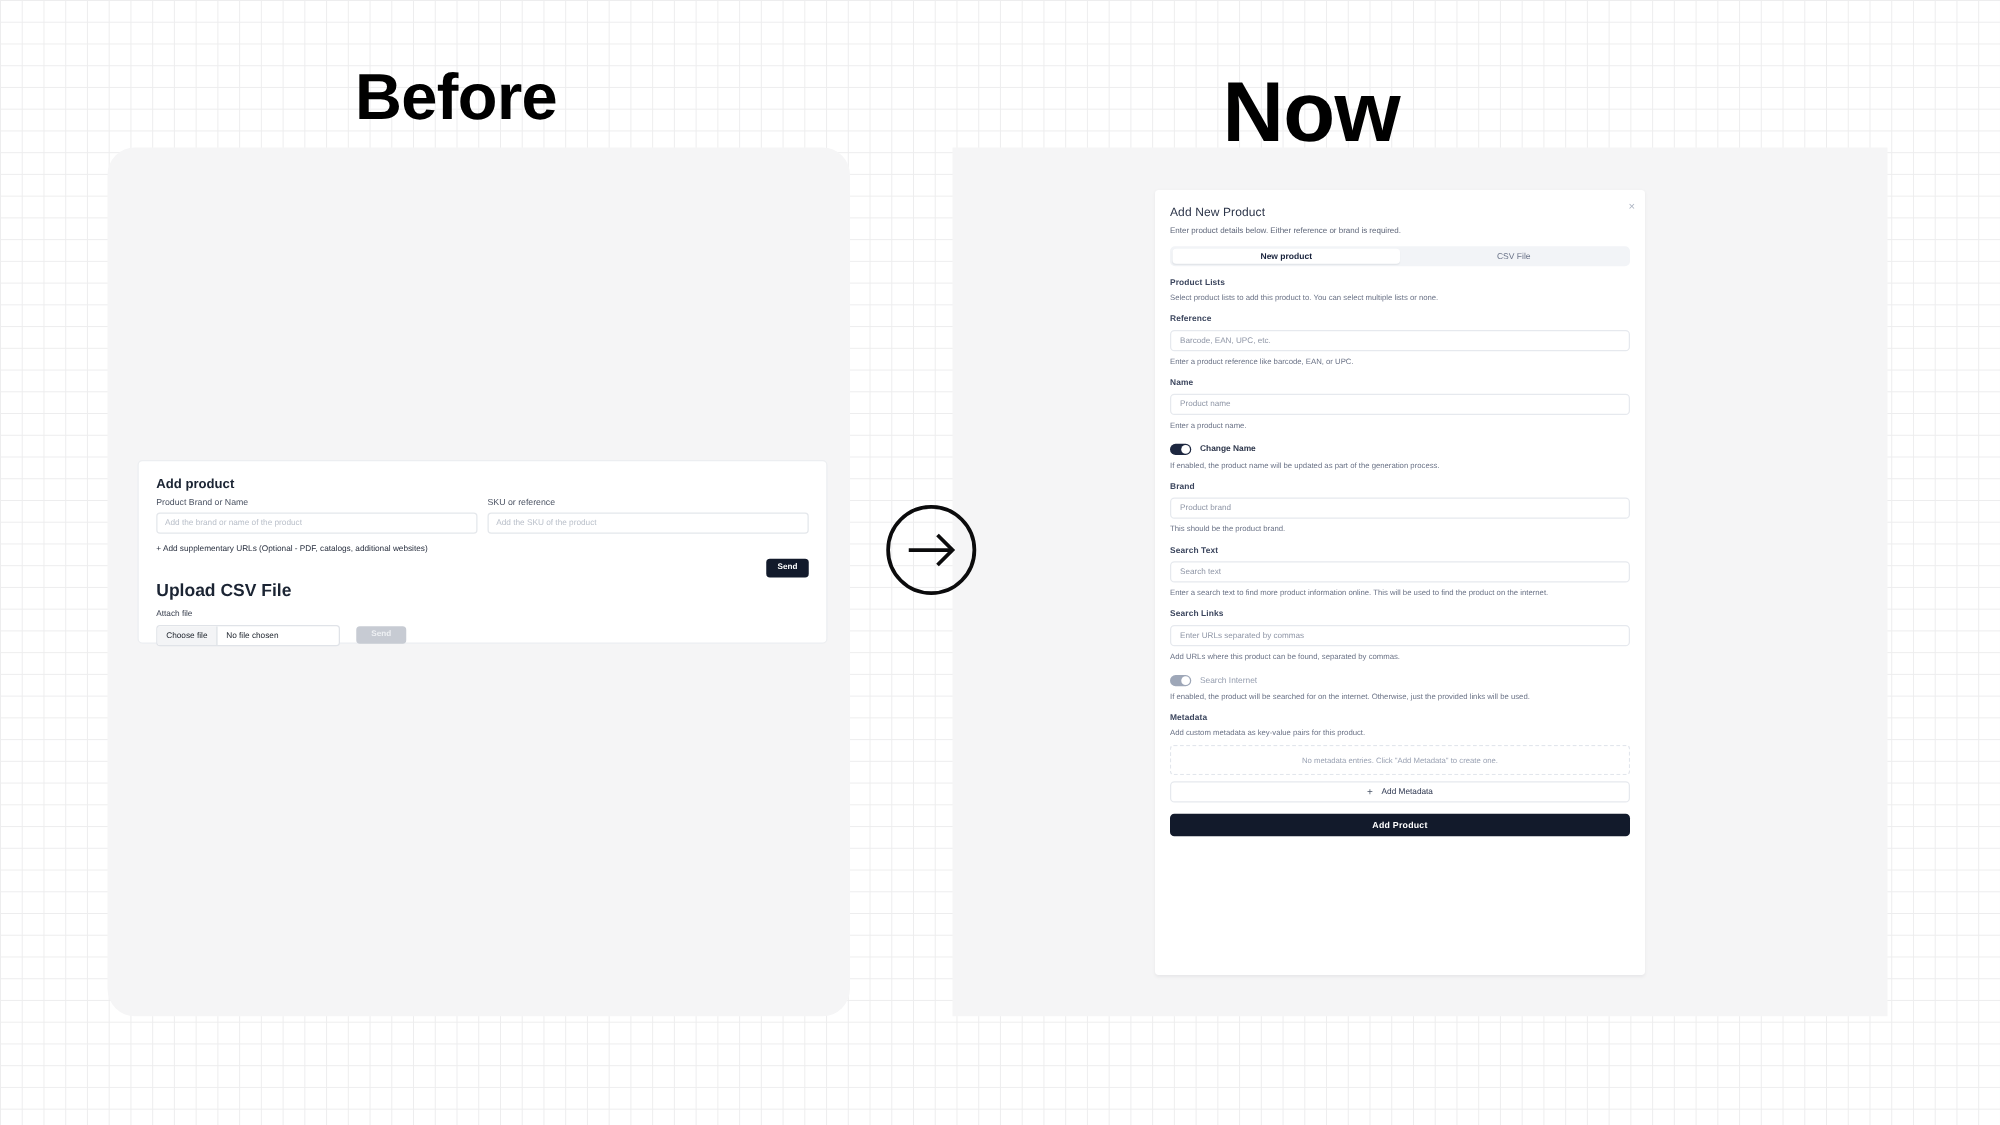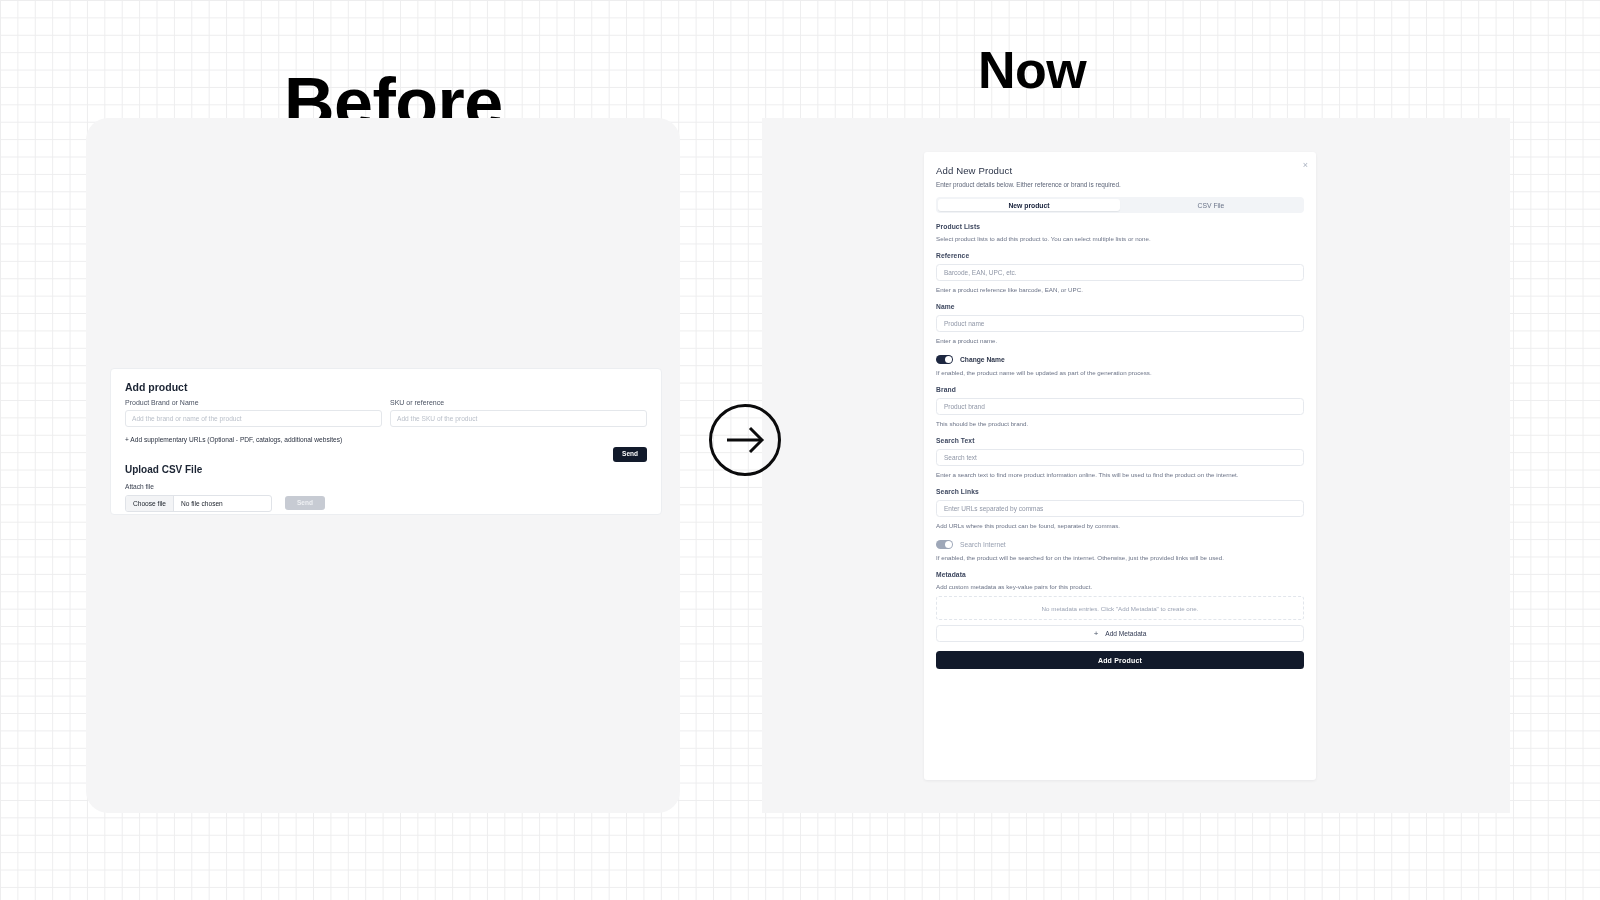--- a/index.html
+++ b/index.html
@@ -21,22 +21,22 @@
   }
 
   
   .heading {
     position: absolute;
     font-weight: 700;
     color: #000000;
     letter-spacing: -0.5px;
     line-height: 1;
   }
-  #heading-before { left: 284px; top: 68px; font-size: 70px; }
-  #heading-now    { left: 978px; top: 44px; font-size: 52px; }
+  #heading-before { left: 284px; top: 52px; font-size: 52px; }
+  #heading-now    { left: 978px; top: 56px; font-size: 68px; }
 
   
   .panel-before {
     position: absolute;
     left: 86px; top: 118px;
     width: 594px; height: 695px;
     background: #f5f5f6;
     border-radius: 22px;
   }
   .panel-now {
@@ -109,21 +109,21 @@
   .bc-send-dark {
     background: #121a2b;
     color: #ffffff;
     font-size: 6.5px;
     font-weight: 600;
     border-radius: 3px;
     padding: 4px 9px;
     line-height: 1;
   }
   .bc-csv-title {
-    font-size: 10px;
+    font-size: 14px;
     font-weight: 700;
     color: #1b2433;
     margin-top: 2px;
   }
   .bc-attach {
     font-size: 6.6px;
     color: #3a4150;
     margin-top: 8px;
   }
   .bc-file-row {

